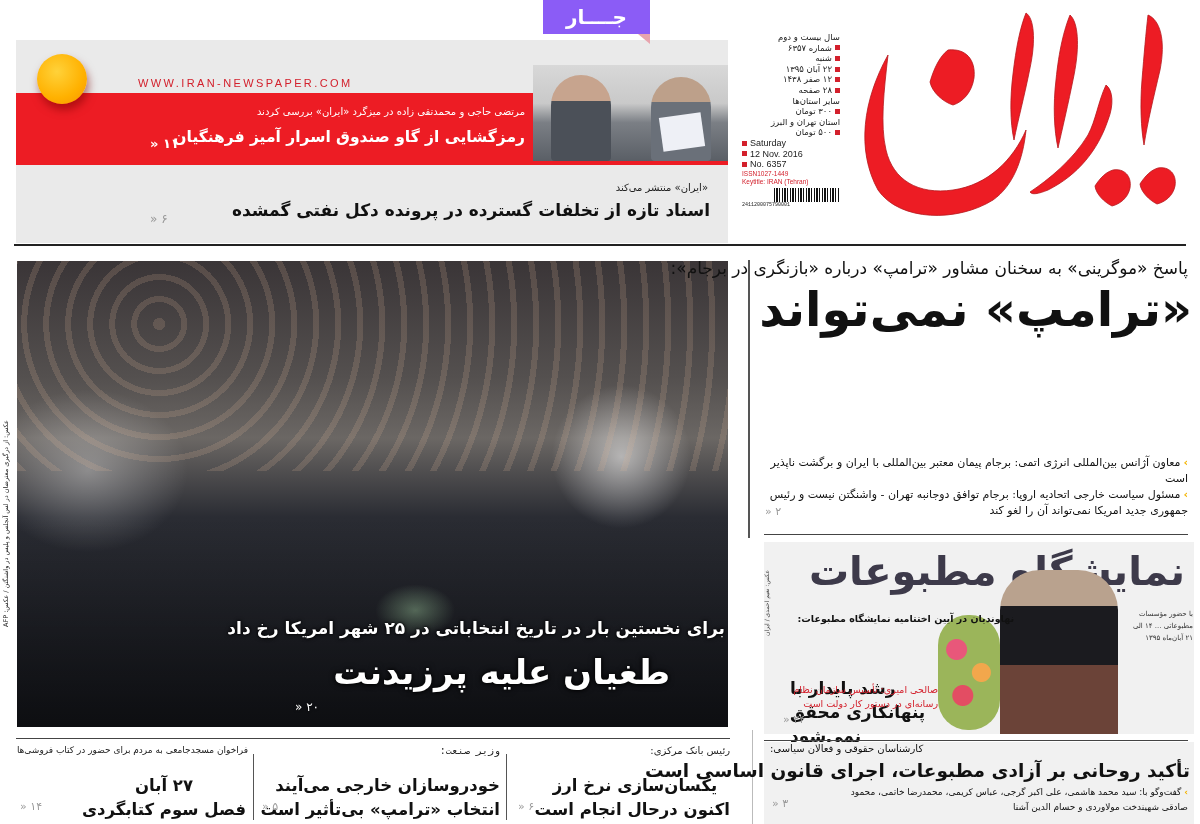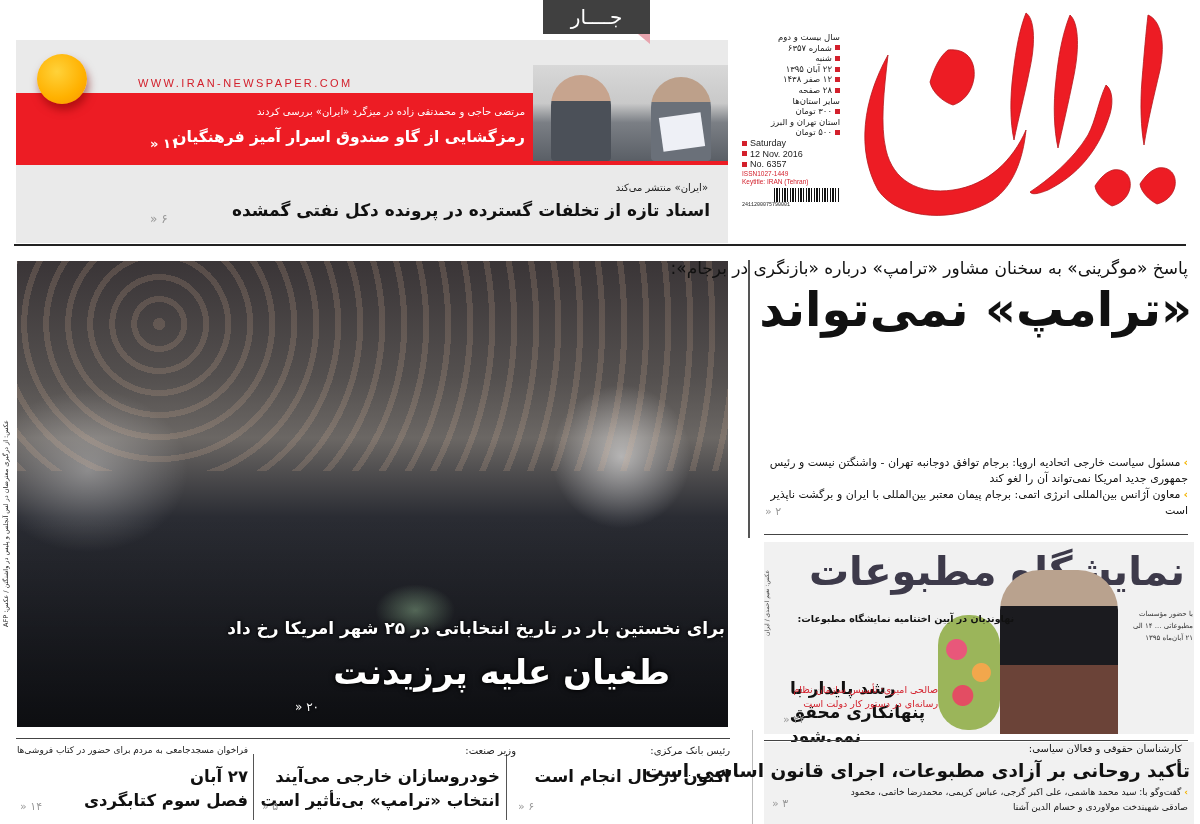--- a/index.html
+++ b/index.html
@@ -15,21 +15,21 @@
   #issue-info { left: 742px; top: 32px; width: 98px; height: 205px; font-size: 8.5px; line-height: 10.6px; color: #222; text-align: right; }
   #issue-info .row { display: flex; justify-content: flex-start; align-items: center; gap: 3px; white-space: nowrap; direction: rtl; }
   #issue-info .sq { width: 5px; height: 5px; background: #d3202c; display: inline-block; flex: 0 0 5px; }
   #issue-info .en { direction: ltr; justify-content: flex-start; font-family: "Liberation Sans", sans-serif; font-size: 9px; }
   #issue-info .issn { color: #d3202c; direction: ltr; text-align: left; font-family: "Liberation Sans", sans-serif; font-size: 6.5px; line-height: 8px; }
   #barcode { height: 14px; width: 66px; margin-top: 2px; background: repeating-linear-gradient(90deg, #111 0 1px, #fff 1px 2px, #111 2px 4px, #fff 4px 5px, #111 5px 6px, #fff 6px 8px); }
   #barcode-num { direction: ltr; text-align: left; font-size: 5px; line-height: 6px; font-family: "Liberation Mono", monospace; }
 
   
   #promo-band { left: 16px; top: 40px; width: 712px; height: 203px; background: #eaeaea; }
-  #jar-tag { left: 543px; top: 0px; width: 107px; height: 34px; background: #404040; color: #fff; font-weight: normal; font-size: 20px; text-align: center; line-height: 34px; }
+  #jar-tag { left: 543px; top: 0px; width: 107px; height: 34px; background: #8b5cf6; color: #fff; font-weight: bold; font-size: 20px; text-align: center; line-height: 34px; }
   #jar-tag:after { content: ""; position: absolute; right: 0; bottom: -10px; border-left: 12px solid transparent; border-top: 10px solid #e8a4ae; }
 
   #red-strip { left: 16px; top: 93px; width: 712px; height: 72px; background: #ed1c24; }
   #site-url { left: 138px; top: 77px; font-family: "Liberation Sans", sans-serif; font-size: 11px; letter-spacing: 2.4px; color: #d3202c; direction: ltr; }
   #sun { left: 37px; top: 54px; width: 50px; height: 50px; border-radius: 50%; background: radial-gradient(circle at 40% 35%, #ffd23a, #ffb100 60%, #f79400); box-shadow: 2px 6px 8px rgba(120,0,0,0.5); }
 
   #roundtable-photo { left: 533px; top: 65px; width: 195px; height: 96px; background: linear-gradient(180deg, #d8d8d8 0%, #c9c9c9 40%, #7b7f85 60%, #5a5f66 100%); overflow: hidden; }
   #roundtable-photo .p1 { position: absolute; left: 18px; top: 10px; width: 60px; height: 86px; border-radius: 30px 30px 4px 4px; background: linear-gradient(180deg, #c7a48e 0 30%, #4b5058 30%); }
   #roundtable-photo .p2 { position: absolute; left: 118px; top: 12px; width: 60px; height: 84px; border-radius: 30px 30px 4px 4px; background: linear-gradient(180deg, #bda08a 0 30%, #6a7079 30%); }
   #roundtable-photo .paper { position: absolute; left: 128px; top: 50px; width: 42px; height: 34px; background: #eef0f6; transform: rotate(-8deg); }
@@ -83,38 +83,38 @@
   #press-sub { left: 784px; top: 683px; width: 154px; font-size: 9.5px; line-height: 14px; color: #d3202c; text-align: right; }
   #press-page { left: 783px; top: 713px; font-size: 11px; color: #999; direction: ltr; }
   #press-credit { left: 763px; top: 570px; width: 12px; height: 160px; writing-mode: vertical-rl; transform: rotate(180deg); font-size: 6px; color: #444; white-space: nowrap; }
 
   #hr-bottom-left { left: 16px; top: 738px; width: 714px; height: 1px; background: #444; }
   #hr-bottom-right { left: 764px; top: 740px; width: 424px; height: 1px; background: #444; }
   #vr-bottom { left: 752px; top: 730px; width: 1px; height: 94px; background: #bbb; }
 
   
   #reform-box { left: 764px; top: 742px; width: 430px; height: 82px; background: #f1f1f1; }
-  #reform-kicker { left: 770px; top: 743px; width: 412px; font-size: 10px; text-align: right; }
+  #reform-kicker { left: 770px; top: 743px; width: 412px; font-size: 10px; text-align: left; }
   #reform-headline { left: 770px; top: 760px; width: 420px; font-size: 18.5px; font-weight: bold; text-align: right; white-space: nowrap; }
   #reform-text { left: 838px; top: 785px; width: 350px; font-size: 9px; line-height: 15px; text-align: right; }
   #reform-text .chev { color: #f4b400; font-weight: bold; }
   #reform-page { left: 772px; top: 797px; font-size: 11px; color: #999; direction: ltr; }
 
   
   .bot-kicker { font-size: 10px; text-align: right; white-space: nowrap; color: #222; }
-  .bot-head { font-size: 16.5px; line-height: 24px; font-weight: bold; text-align: right; white-space: nowrap; }
+  .bot-head { font-size: 16.5px; line-height: 24px; font-weight: bold; text-align: center; white-space: nowrap; margin-top: 9px; }
   .bot-page { font-size: 11px; color: #999; direction: ltr; }
   .vdiv { width: 1px; background: #555; }
 
   #s1-kicker { left: 560px; top: 745px; width: 170px; }
   #s1-head { left: 540px; top: 765px; width: 190px; }
   #s1-page { left: 518px; top: 800px; }
   #s1-div { left: 506px; top: 754px; height: 66px; }
 
-  #s2-kicker { left: 316px; top: 745px; width: 200px; }
+  #s2-kicker { left: 300px; top: 745px; width: 200px; font-family: Liberation Mono, monospace; }
   #s2-head { left: 280px; top: 765px; width: 220px; }
   #s2-page { left: 262px; top: 800px; }
   #s2-div { left: 253px; top: 754px; height: 66px; }
 
   #s3-kicker { left: 20px; top: 745px; width: 228px; font-size: 9px; padding-left: 32px; }
   #s3-head { left: 80px; top: 765px; width: 168px; }
   #s3-page { left: 20px; top: 800px; }
 </style>
 </head>
 <body>
@@ -218,22 +218,22 @@
 <div id="photo-credit" class="abs">عکس: از درگیری معترضان در لس آنجلس و پلیس در واشنگتن / عکس: AFP</div>
 <div id="main-kicker" class="abs">برای نخستین بار در تاریخ انتخاباتی در ۲۵ شهر امریکا رخ داد</div>
 <div id="main-headline" class="abs">طغیان علیه پرزیدنت</div>
 <div id="main-page" class="abs">» ۲۰</div>
 
 <div id="lead-kicker" class="abs">پاسخ «موگرینی» به سخنان مشاور «ترامپ» درباره «بازنگری در برجام»:</div>
 <div id="lead-headline" class="abs">
   <div>«ترامپ» نمی‌تواند</div>
 </div>
 <div id="lead-bullets" class="abs">
+  <span class="b"><span class="chev">›</span><span>معاون آژانس بین‌المللی انرژی اتمی: برجام پیمان معتبر بین‌المللی با ایران و برگشت ناپذیر است</span></span>
   <span class="b"><span class="chev">›</span><span>مسئول سیاست خارجی اتحادیه اروپا: برجام توافق دوجانبه تهران - واشنگتن نیست و رئیس جمهوری جدید امریکا نمی‌تواند آن را لغو کند</span></span>
-  <span class="b"><span class="chev">›</span><span>معاون آژانس بین‌المللی انرژی اتمی: برجام پیمان معتبر بین‌المللی با ایران و برگشت ناپذیر است</span></span>
 </div>
 <div id="lead-page" class="abs">» ۲</div>
 <div id="hr-lead" class="abs"></div>
 
 <div id="press-box" class="abs"></div>
 <div id="press-banner" class="abs">نمایشگاه مطبوعات</div>
 <div id="press-speaker" class="abs"></div>
 <div id="press-flowers" class="abs"></div>
 <div id="press-subdate" class="abs">با حضور مؤسسات مطبوعاتی ... ۱۴ الی ۲۱ آبان‌ماه ۱۳۹۵</div>
 <div id="press-kicker" class="abs">نهاوندیان در آیین اختتامیه نمایشگاه مطبوعات:</div>
@@ -250,20 +250,21 @@
 <div id="reform-kicker" class="abs">کارشناسان حقوقی و فعالان سیاسی:</div>
 <div id="reform-headline" class="abs">تأکید روحانی بر آزادی مطبوعات، اجرای قانون اساسی است</div>
 <div id="reform-text" class="abs">
   <span class="chev">›</span>
   <span>گفت‌وگو با: سید محمد هاشمی، علی اکبر گرجی، عباس کریمی، محمدرضا خاتمی، محمود صادقی شهیندخت مولاوردی و حسام الدین آشنا</span>
 </div>
 <div id="reform-page" class="abs">» ۳</div>
 
 <div id="s1-kicker" class="abs bot-kicker">رئیس بانک مرکزی:</div>
 <div id="s1-head" class="abs bot-head">
+  <div>یکسان‌سازی نرخ ارز</div>
   <div>اکنون درحال انجام است</div>
 </div>
 <div id="s1-page" class="abs bot-page">» ۶</div>
 <div id="s1-div" class="abs vdiv"></div>
 
 <div id="s2-kicker" class="abs bot-kicker">وزیر صنعت:</div>
 <div id="s2-head" class="abs bot-head">
   <div>خودروسازان خارجی می‌آیند</div>
   <div>انتخاب «ترامپ» بی‌تأثیر است</div>
 </div>

